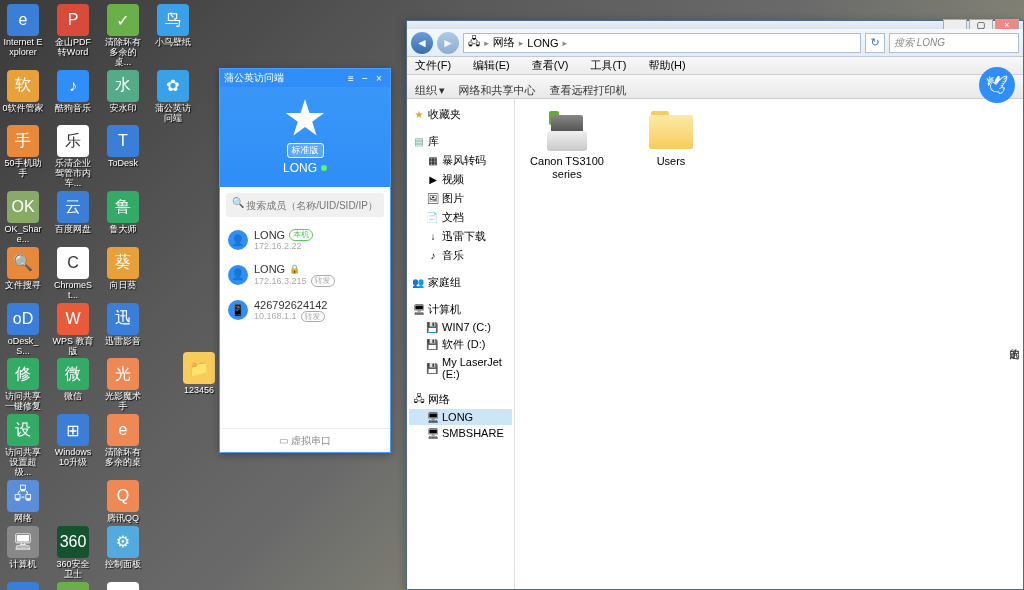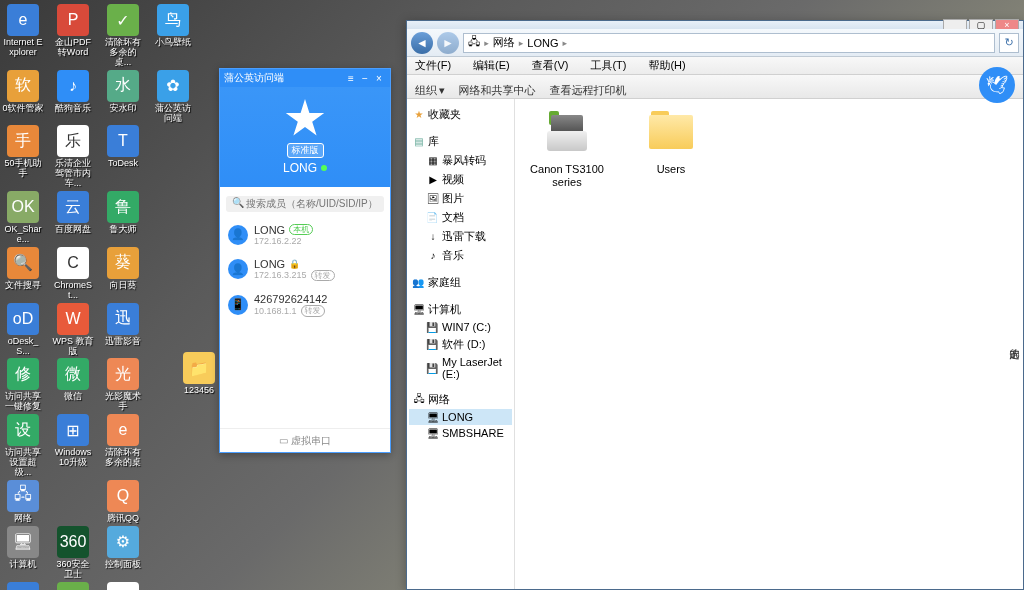--- a/index.html
+++ b/index.html
@@ -19,21 +19,21 @@
 .vpn { position: absolute; left: 219px; top: 68px; width: 172px; height: 385px; background: #fff; border: 1px solid #4a9eff; box-shadow: 0 2px 8px rgba(0,0,0,0.3); }
 .vpn-titlebar { height: 18px; background: #2f8ef7; display: flex; align-items: center; padding: 0 4px; color: #fff; font-size: 10px; }
 .vpn-titlebar .t { flex: 1; }
 .vpn-titlebar .wc { width: 14px; text-align: center; cursor: pointer; }
 .vpn-header { height: 100px; background: linear-gradient(#3a96f8, #2f8ef7); display: flex; flex-direction: column; align-items: center; justify-content: center; color: #fff; }
 .vpn-header .star { width: 40px; height: 40px; background: #fff; clip-path: polygon(50% 0%, 61% 35%, 98% 35%, 68% 57%, 79% 91%, 50% 70%, 21% 91%, 32% 57%, 2% 35%, 39% 35%); margin-bottom: 4px; }
 .vpn-header .badge { font-size: 9px; background: rgba(255,255,255,0.2); border: 1px solid #fff; border-radius: 3px; padding: 0 4px; margin-bottom: 3px; }
 .vpn-header .name { font-size: 12px; display: flex; align-items: center; gap: 4px; }
 .vpn-header .dot { width: 6px; height: 6px; background: #5f5; border-radius: 50%; }
 .vpn-search { padding: 6px; }
-.vpn-search input { width: 100%; height: 16px; border: none; background: #f0f0f0; border-radius: 3px; padding: 0 6px 0 20px; font-size: 10px; outline: none; }
+.vpn-search input { width: 100%; height: 24px; border: none; background: #f0f0f0; border-radius: 3px; padding: 0 6px 0 20px; font-size: 10px; outline: none; text-align: center; }
 .vpn-search-wrap { position: relative; }
 .vpn-search-wrap .si { position: absolute; left: 6px; top: 4px; color: #bbb; font-size: 10px; }
 .vpn-list { }
 .vpn-item { display: flex; align-items: center; padding: 6px 8px; gap: 6px; }
 .vpn-item .av { width: 20px; height: 20px; border-radius: 50%; background: #2f8ef7; color: #fff; display: flex; align-items: center; justify-content: center; font-size: 11px; }
 .vpn-item .info { flex: 1; }
 .vpn-item .nm { font-size: 11px; color: #333; display:flex;align-items:center;gap:4px;}
 .vpn-item .ip { font-size: 9px; color: #aaa; display:flex;align-items:center;gap:4px;}
 .vpn-item .tag { font-size:8px;border:1px solid #5c5;color:#5c5;border-radius:6px;padding:0 3px;line-height:1.2;}
 .vpn-footer { position: absolute; bottom: 0; left: 0; right: 0; height: 24px; border-top: 1px solid #eee; display: flex; align-items: center; justify-content: center; font-size: 10px; color: #888; }
@@ -68,21 +68,21 @@
 
 .exp-content { flex: 1; padding: 12px; display: flex; flex-wrap: wrap; align-content: flex-start; gap: 20px 24px; }
 .exp-item { width: 80px; display: flex; flex-direction: column; align-items: center; cursor: pointer; }
 .exp-item .printer { width:48px;height:40px;position:relative;}
 .exp-item .printer .body { position:absolute;bottom:0;left:4px;right:4px;height:20px;background:linear-gradient(#f0f0f0,#c8c8c8);border-radius:3px;}
 .exp-item .printer .top { position:absolute;top:4px;left:8px;right:8px;height:16px;background:linear-gradient(#888,#555);border-radius:2px 2px 0 0;}
 .exp-item .printer .green { position:absolute;top:0;left:6px;width:10px;height:14px;background:#6a3;border-radius:2px;}
 .exp-item .folder { width:48px;height:40px;position:relative;}
 .exp-item .folder .f { position:absolute;inset:4px 2px 2px 2px;background:linear-gradient(#ffe9a8,#f8cc5a);border-radius:2px;}
 .exp-item .folder .tab { position:absolute;top:0;left:4px;width:18px;height:8px;background:#f8cc5a;border-radius:2px 2px 0 0;}
-.exp-item .lbl { font-size: 11px; text-align: center; margin-top: 12px; line-height: 1.2; }
+.exp-item .lbl { font-size: 11px; text-align: center; margin-top: 4px; line-height: 1.2; }
 
 .side-text { position:absolute; right:2px; top:320px; font-size:10px; color:#333; writing-mode:vertical-rl;}
 </style>
 </head>
 <body>
 
 <div class="desktop"></div>
 
 <div class="desktop-icons">
   <div class="di">
@@ -320,20 +320,23 @@
       <span class="crumb">
           <span>🖧</span>
         </span>
         <span class="sep">▸</span>
       <span class="crumb">网络</span>
         <span class="sep">▸</span>
       <span class="crumb">LONG</span>
         <span class="sep">▸</span>
     </div>
     <div class="refresh">↻</div>
+    <div class="srch">
+        <span>搜索 LONG</span>
+      </div>
   </div>
   <div class="exp-menu">
     <span class="mi">文件(F)</span>
     <span class="mi">编辑(E)</span>
     <span class="mi">查看(V)</span>
     <span class="mi">工具(T)</span>
     <span class="mi">帮助(H)</span>
   </div>
   <div class="exp-toolbar">
     <span class="tb"><span>组织</span> ▾</span>

